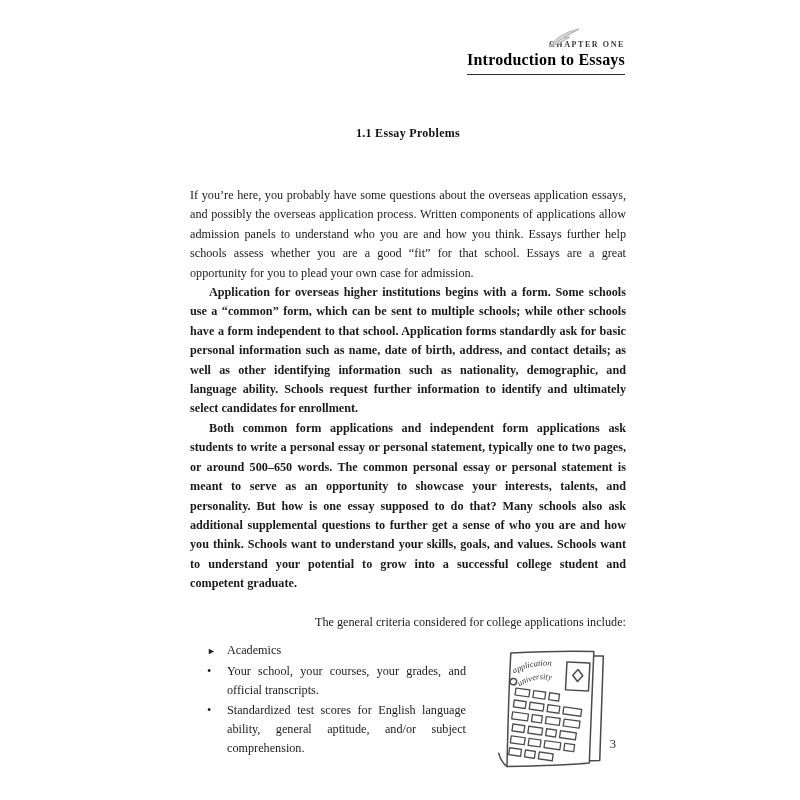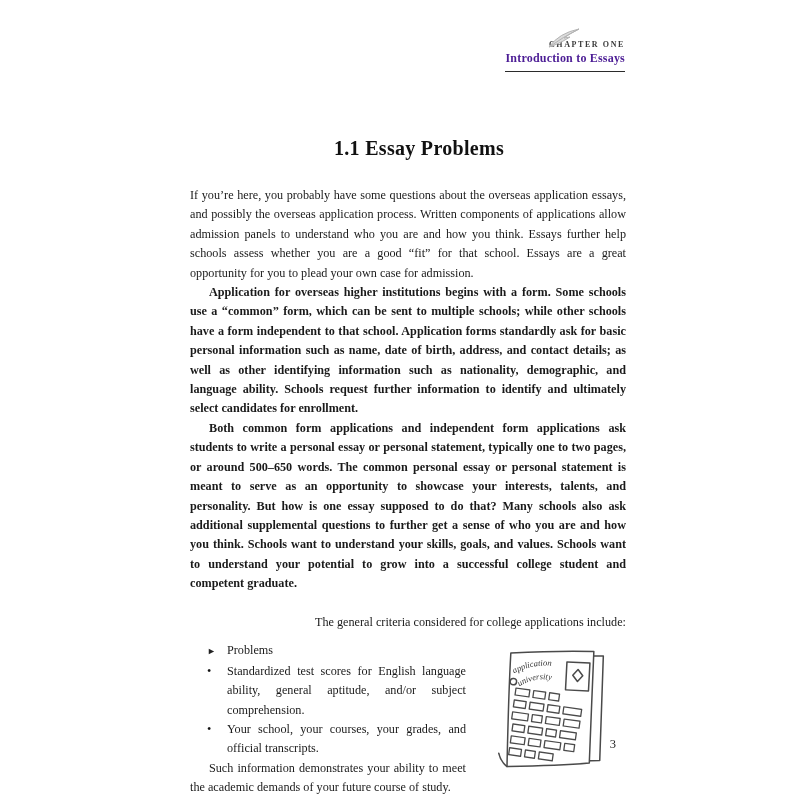--- a/index.html
+++ b/index.html
@@ -10,27 +10,27 @@
 
   
   .running-header {
     position:absolute; top:40px; right:175px; text-align:right;
     padding-bottom:5px; border-bottom:1.2px solid #2b2b2b;
   }
   .chapter-label {
     font-size:8px; letter-spacing:1.6px; color:#3a3a3a; font-weight:600;
     margin-bottom:2px;
   }
-  .chapter-title { font-size:12px; font-weight:bold; color:#4c1d95; letter-spacing:0.2px; }
+  .chapter-title { font-size:16px; font-weight:bold; color:#000000; letter-spacing:0.2px; }
   .quill { position:absolute; top:-13px; right:42px; }
 
   
   .section-title {
-    position:absolute; top:126px; left:190px; width:436px; margin:11px;
-    text-align:center; font-size:20px; font-weight:bold; color:#111;
+    position:absolute; top:126px; left:190px; width:436px; margin:0;
+    text-align:center; font-size:12px; font-weight:bold; color:#111;
     letter-spacing:0.3px;
   }
 
   
   .body-text {
     position:absolute; top:186px; left:190px; width:436px;
     font-size:12.2px; line-height:19.4px; text-align:justify;
   }
   .body-text p { margin:0; }
   .indent { text-indent:19px;font-weight:bold; }
@@ -126,25 +126,24 @@
             <text font-size="8.5" font-style="italic" fill="#333" stroke="none" font-family="'Liberation Serif', serif">
               <textPath href="#arc1">application</textPath>
             </text>
             <text font-size="8.5" font-style="italic" fill="#333" stroke="none" font-family="'Liberation Serif', serif">
               <textPath href="#arc2">university</textPath>
             </text>
           </g>
         </svg>
       </div>
 
-      <p class="li"><span class="marker arrow-marker">►</span><span>Problems</span></p>
+      <p class="li"><span class="marker arrow-marker">►</span><span>Academics</span></p>
+
+      <p class="li"><span class="marker bullet-marker">•</span><span>Your school, your courses, your grades, and official transcripts.</span></p>
 
       <p class="li"><span class="marker bullet-marker">•</span><span>Standardized test scores for English language ability, general aptitude, and/or subject comprehension.</span></p>
 
-      <p class="li"><span class="marker bullet-marker">•</span><span>Your school, your courses, your grades, and official transcripts.</span></p>
-
-      <p class="closing">Such information demonstrates your ability to meet the academic demands of your future course of study.</p>
     </div>
   </div>
 
   <div class="page-number">3</div>
 
 </div>
 
 </body></html>

